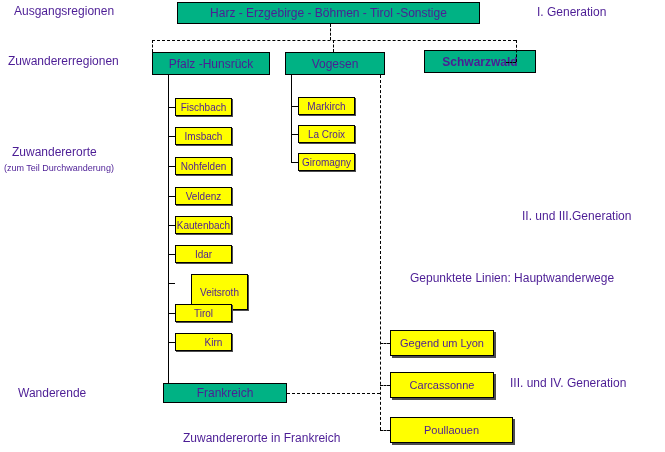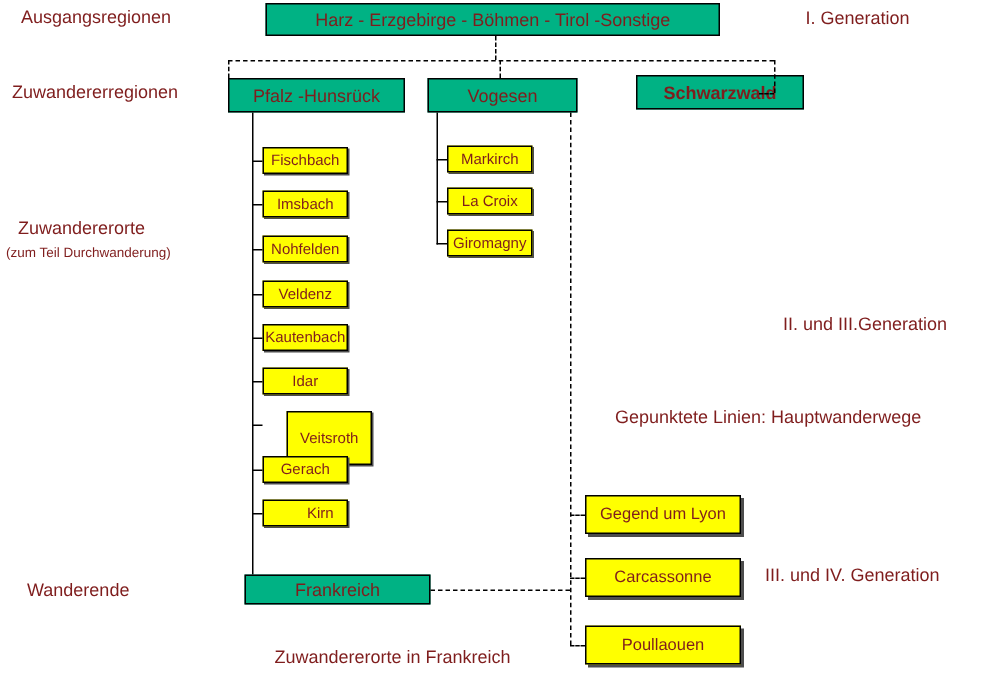--- a/index.html
+++ b/index.html
@@ -1,18 +1,18 @@
 <!DOCTYPE html>
 <html style="--green: #00B284; --yellow: #FFFF00;"><head>
 <meta charset="utf-8">
 <style>
   html,body{margin:0;padding:0;background:#fff;}
   #canvas{
     position:relative;width:665px;height:452px;background:#fff;
-    font-family:"Liberation Sans",sans-serif;color:#7f1d1d;overflow:hidden;
+    font-family:"Liberation Sans",sans-serif;color:#4c1d95;overflow:hidden;
   }
   .lbl{position:absolute;font-size:12px;white-space:nowrap;}
   .lbl.small{font-size:9px;}
   .box{
     position:absolute;display:flex;align-items:center;justify-content:center;
     text-align:left;box-sizing:border-box;border:1px solid #000;white-space:nowrap;
   }
   .green{background:var(--green,#00B284);font-size:12px;}
   .yellow{background:var(--yellow,#FFFF00);font-size:10px;box-shadow:1px 1px 0 #4d4d4d;}
   .yellow.big{font-size:11px;box-shadow:2px 2px 0 #4d4d4d;}
@@ -45,30 +45,30 @@
   <div class="box green" style="left:285px;top:52px;width:100px;height:23px;">Vogesen</div>
   <div class="box green bold" style="left:400px;top:50px;width:112px;height:23px;margin-left:24px;">Schwarzwald</div>
 
   <div class="box yellow" style="left:175px;top:98px;width:57px;height:18px;">Fischbach</div>
   <div class="box yellow" style="left:175px;top:127px;width:57px;height:18px;">Imsbach</div>
   <div class="box yellow" style="left:175px;top:157px;width:57px;height:18px;">Nohfelden</div>
   <div class="box yellow" style="left:175px;top:187px;width:57px;height:18px;">Veldenz</div>
   <div class="box yellow" style="left:175px;top:216px;width:57px;height:18px;">Kautenbach</div>
   <div class="box yellow" style="left:175px;top:245px;width:57px;height:18px;">Idar</div>
   <div class="box yellow" style="left:191px;top:274px;width:57px;height:36px;">Veitsroth</div>
-  <div class="box yellow" style="left:175px;top:304px;width:57px;height:18px;">Gerach</div>
+  <div class="box yellow" style="left:175px;top:304px;width:57px;height:18px;">Tirol</div>
   <div class="box yellow" style="left:175px;top:333px;width:57px;height:18px;padding-left:20px;">Kirn</div>
 
   <div class="box yellow" style="left:298px;top:97px;width:57px;height:18px;">Markirch</div>
   <div class="box yellow" style="left:298px;top:125px;width:57px;height:18px;">La Croix</div>
   <div class="box yellow" style="left:298px;top:153px;width:57px;height:18px;">Giromagny</div>
 
   <div class="box yellow big" style="left:390px;top:330px;width:104px;height:26px;">Gegend um Lyon</div>
   <div class="box yellow big" style="left:390px;top:372px;width:104px;height:26px;">Carcassonne</div>
-  <div class="box yellow big" style="left:390px;top:417px;width:104px;height:26px;">Poullaouen</div>
+  <div class="box yellow big" style="left:390px;top:417px;width:123px;height:26px;">Poullaouen</div>
 
   <div class="box green" style="left:163px;top:383px;width:124px;height:20px;">Frankreich</div>
 
   <div class="line vline dash" style="left:330px;top:24px;height:16px;"></div>
   <div class="line hline dash" style="left:152px;top:40px;width:364px;"></div>
   <div class="line vline dash" style="left:152px;top:40px;height:12px;"></div>
   <div class="line vline dash" style="left:333px;top:40px;height:12px;"></div>
   <div class="line vline dash" style="left:516px;top:40px;height:22px;"></div>
   <div class="line hline dash" style="left:506px;top:62px;width:10px;"></div>
 

